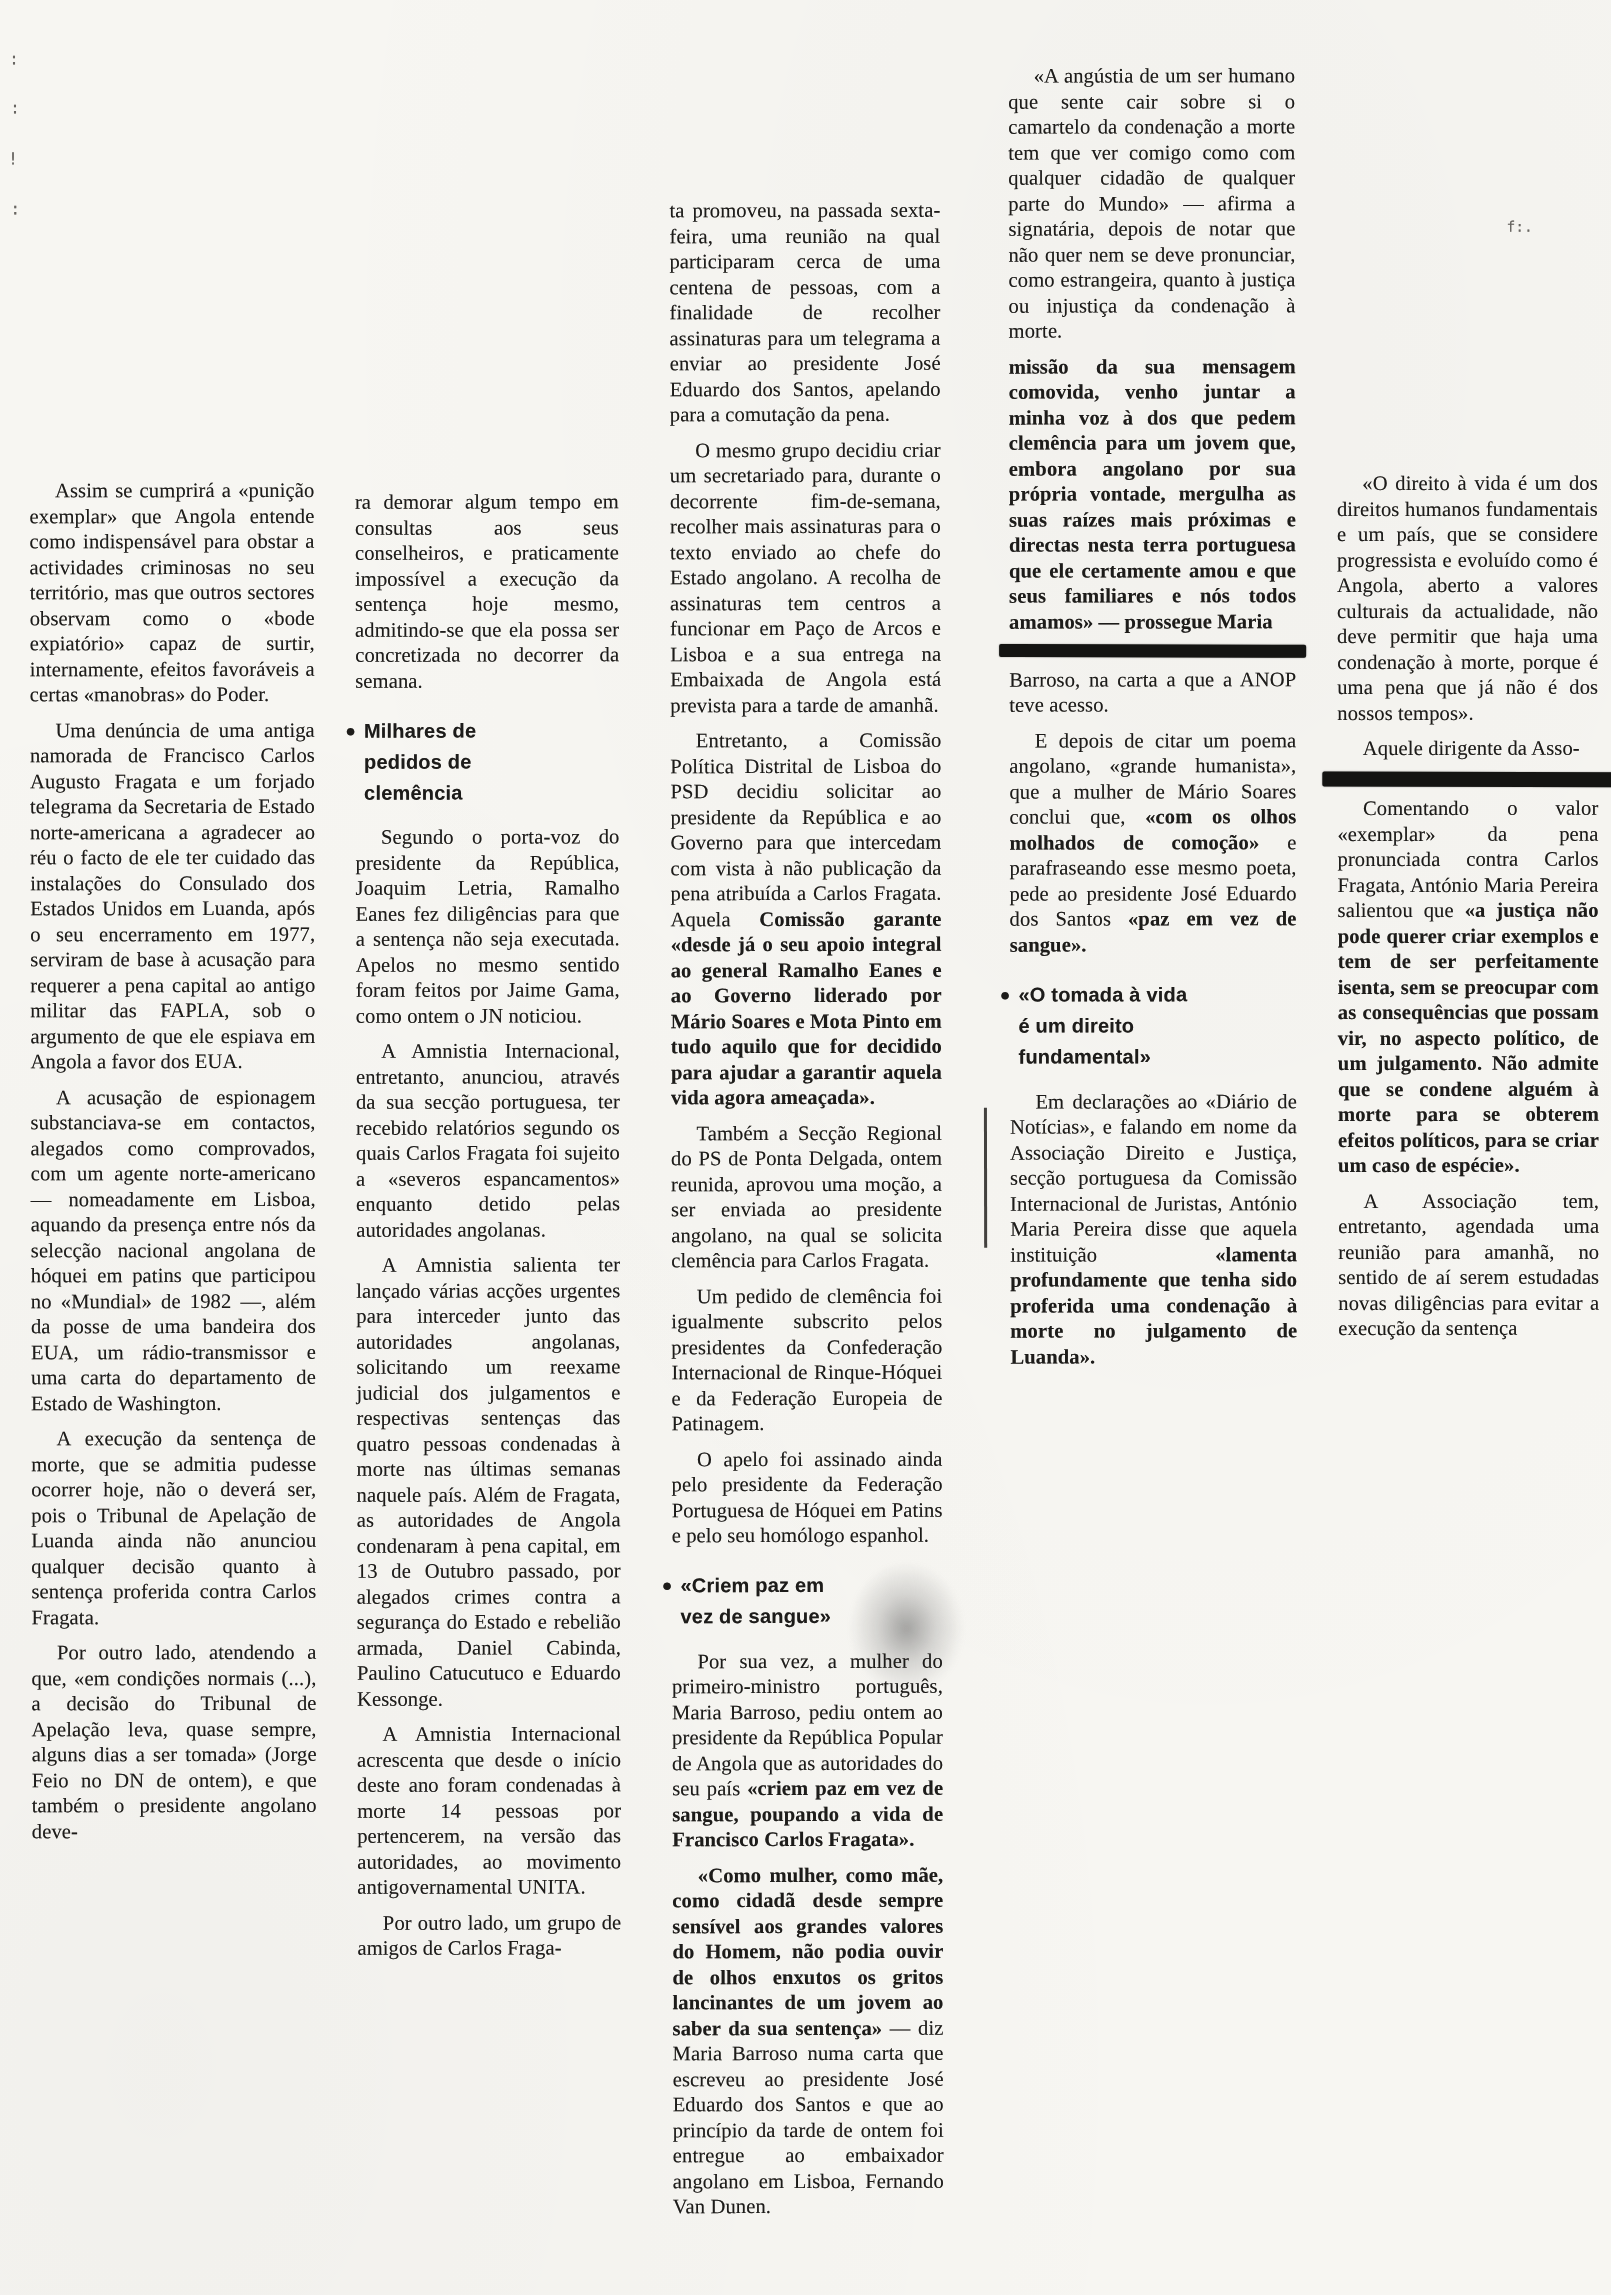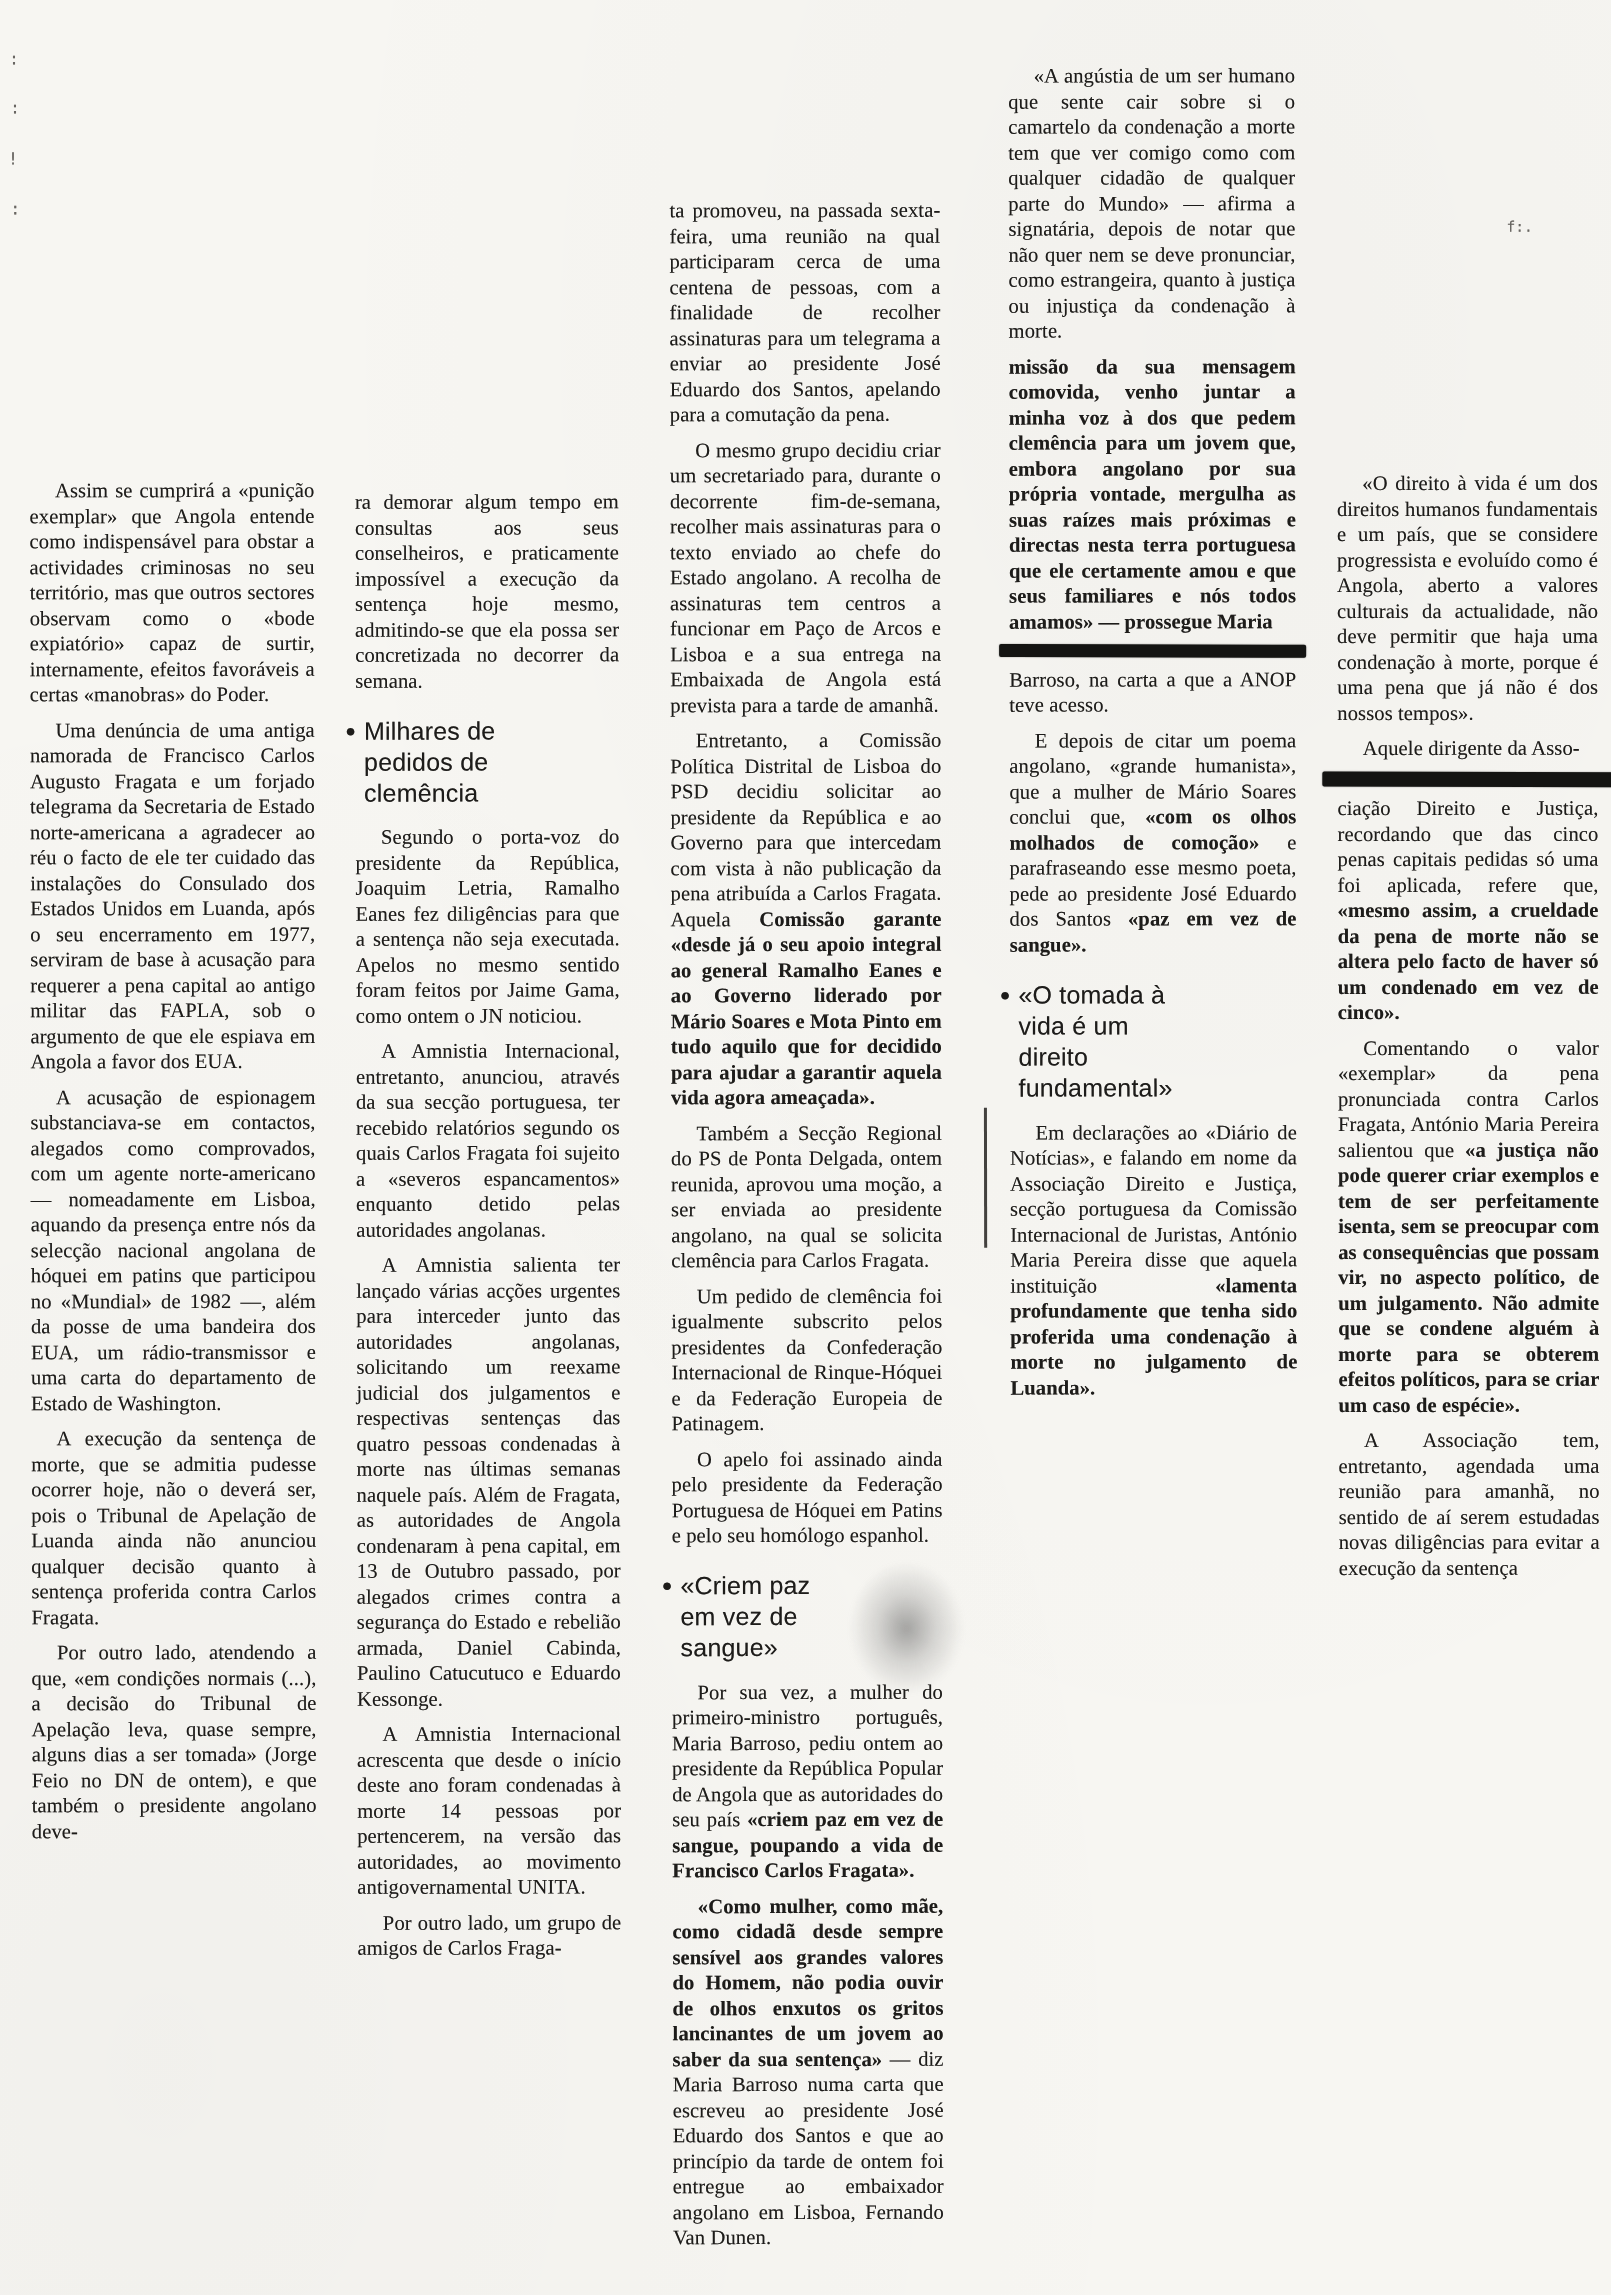--- a/index.html
+++ b/index.html
@@ -26,21 +26,21 @@
   .col p.noindent{text-indent:0;}
   .b{font-weight:700;}
   p.bold{font-weight:700;}
   .headline{
     display:flex;align-items:flex-start;gap:7.9px;
     margin:21.6px 0 16.7px 0;
     font-family:"Liberation Sans", sans-serif;
   }
   .headline .bullet{font-size:17.7px;line-height:30.5px;flex:0 0 auto;}
   .headline h2{
-    margin:0;font-size:25px;line-height:31px;font-weight:400;
+    margin:0;font-size:20px;line-height:31px;font-weight:700;
     letter-spacing:0.2px;text-align:left;
   }
   .hl-a{max-width:172px;}
   .hl-b{max-width:155px;}
   .hl-c{max-width:177px;}
   .ink-bar{
     height:12.8px;background:#141412;border-radius:2px;
     margin:4.9px 0 5.9px 0;transform:rotate(0.25deg);
     box-shadow:0 0 1.5px rgba(0,0,0,0.5);
   }
@@ -139,23 +139,20 @@
       </div>
       <p>
         <span>Em declarações ao «Diário de Notícias», e falando em nome da Associação Direito e Justiça, secção portuguesa da Comissão Internacional de Juristas, António Maria Pereira disse que aquela instituição </span><span class="b">«lamenta profundamente que tenha sido proferida uma condenação à morte no julgamento de Luanda».</span>
       </p>
     </div>
 
     <div class="col" id="col5">
       <p>«O direito à vida é um dos direitos humanos fundamentais e um país, que se considere progressista e evoluído como é Angola, aberto a valores culturais da actualidade, não deve permitir que haja uma condenação à morte, porque é uma pena que já não é dos nossos tempos».</p>
       <p>Aquele dirigente da Asso-</p>
       <div class="ink-bar wide"></div>
-      <p class="noindent">
-        <span>ciação Direito e Justiça, recordando que das cinco penas capitais pedidas só uma foi aplicada, refere que, </span><span class="b">«mesmo assim, a crueldade da pena de morte não se altera pelo facto de haver só um condenado em vez de cinco».</span>
-      </p>
       <p>
         <span>Comentando o valor «exemplar» da pena pronunciada contra Carlos Fragata, António Maria Pereira salientou que </span><span class="b">«a justiça não pode querer criar exemplos e tem de ser perfeitamente isenta, sem se preocupar com as consequências que possam vir, no aspecto político, de um julgamento. Não admite que se condene alguém à morte para se obterem efeitos políticos, para se criar um caso de espécie».</span>
       </p>
       <p>A Associação tem, entretanto, agendada uma reunião para amanhã, no sentido de aí serem estudadas novas diligências para evitar a execução da sentença</p>
     </div>
 
   </div>
 </div>
 
 

